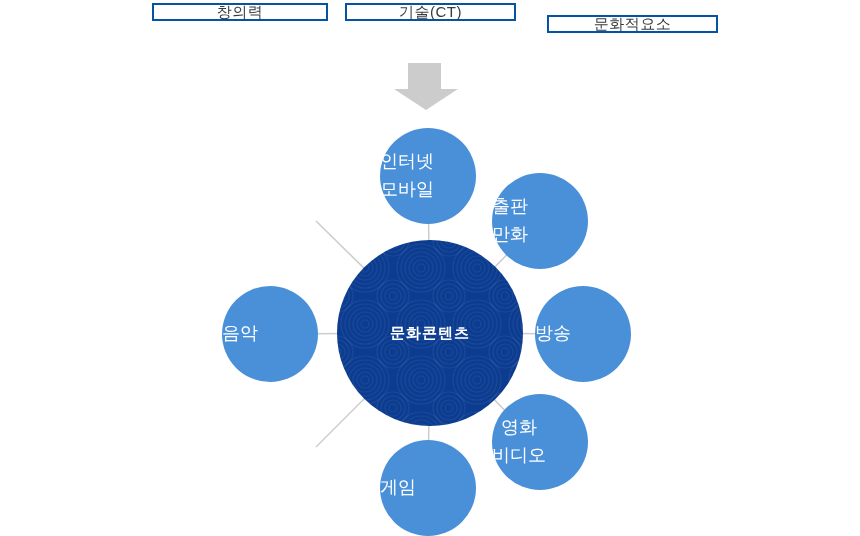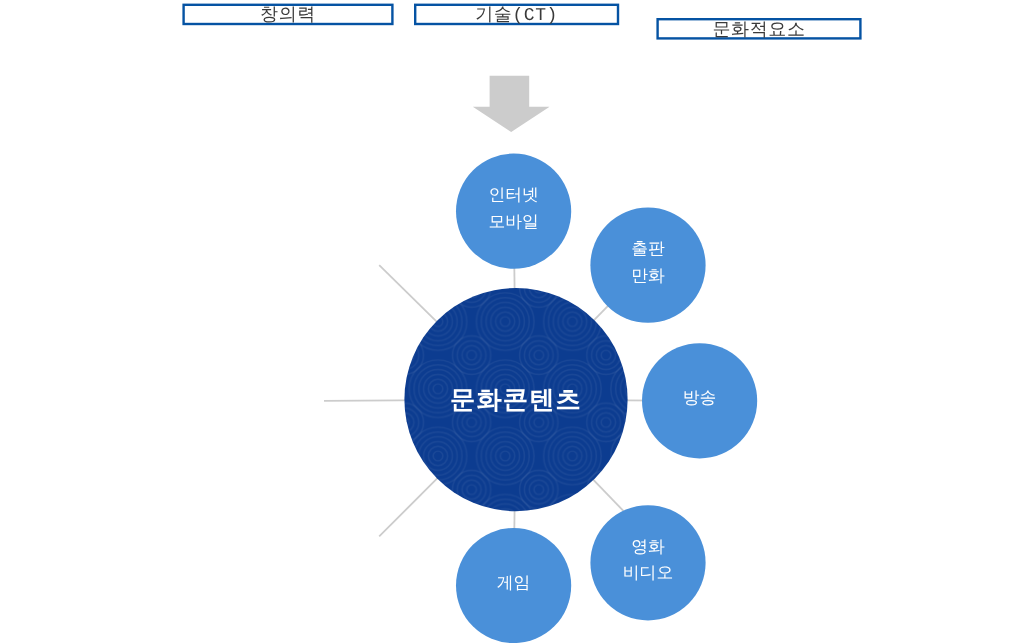--- a/index.html
+++ b/index.html
@@ -25,21 +25,21 @@
     border: 2px solid var(--box-border-color, #0553a3);
     background: #ffffff;
     display: flex;
     align-items: center;
     justify-content: center;
     font-size: 15px;
     color: var(--box-text-color, #3a3a3a);
     letter-spacing: 0.5px;
   }
   .box-1 { left: 152px; width: 176px; }
-  .box-2 { left: 345px; width: 171px; font-family: Liberation Mono, monospace; }
+  .box-2 { left: 345px; width: 171px; }
   .box-3 { left: 547px; width: 171px; margin-top: 12px; }
 
   
   .down-arrow {
     position: absolute;
     left: 394px;
     top: 63px;
   }
 
   
@@ -52,33 +52,32 @@
 
   
   .satellite {
     position: absolute;
     width: 96px;
     height: 96px;
     border-radius: 50%;
     background: var(--satellite-color, #4a90d9);
     display: flex;
     align-items: center;
-    justify-content: center;
+    justify-content: flex-start;
     text-align: center;
     color: var(--circle-text-color, #ffffff);
-    font-size: 14px;
+    font-size: 18px;
     line-height: 1.55;
     white-space: pre-line;
     z-index: 2;
-    font-family: Liberation Mono, monospace;
   }
   .sat-top { left: 380px; top: 128px; }
   .sat-tr  { left: 492px; top: 173px; }
   .sat-r   { left: 535px; top: 286px; }
-  .sat-br  { left: 492px; top: 421px; }
+  .sat-br  { left: 492px; top: 394px; }
   .sat-b   { left: 380px; top: 440px; }
   .sat-bl  { left: 268px; top: 399px; }
   .sat-l   { left: 222px; top: 286px; }
   .sat-tl  { left: 268px; top: 173px; }
 
   
   .center-circle {
     position: absolute;
     left: 337px;
     top: 240px;
@@ -95,21 +94,21 @@
   .center-pattern {
     position: absolute;
     left: 0;
     top: 0;
     width: 100%;
     height: 100%;
   }
   .center-label {
     position: relative;
     color: var(--circle-text-color, #ffffff);
-    font-size: 21px;
+    font-size: 15px;
     font-weight: bold;
     letter-spacing: 1px;
   }
 </style>
 </head>
 <body>
 
 <div class="stage">
 
   <div class="top-box box-1">
@@ -149,20 +148,23 @@
   <div class="satellite sat-tr">
     <span>출판
 만화</span>
   </div>
   <div class="satellite sat-br">
     <span>영화
 비디오</span>
   </div>
   <div class="satellite sat-b">
     <span>게임</span>
+  </div>
+  <div class="satellite sat-l">
+    <span>음악</span>
   </div>
 
   <div class="center-circle">
     <svg class="center-pattern" width="186" height="186" viewBox="0 0 186 186">
       <defs>
         <pattern id="rings" width="56" height="56" patternUnits="userSpaceOnUse">
           <g fill="none" stroke="#ffffff" stroke-opacity="0.06" stroke-width="1.2">
             <circle cx="28" cy="28" r="4"></circle>
             <circle cx="28" cy="28" r="8"></circle>
             <circle cx="28" cy="28" r="12"></circle>

